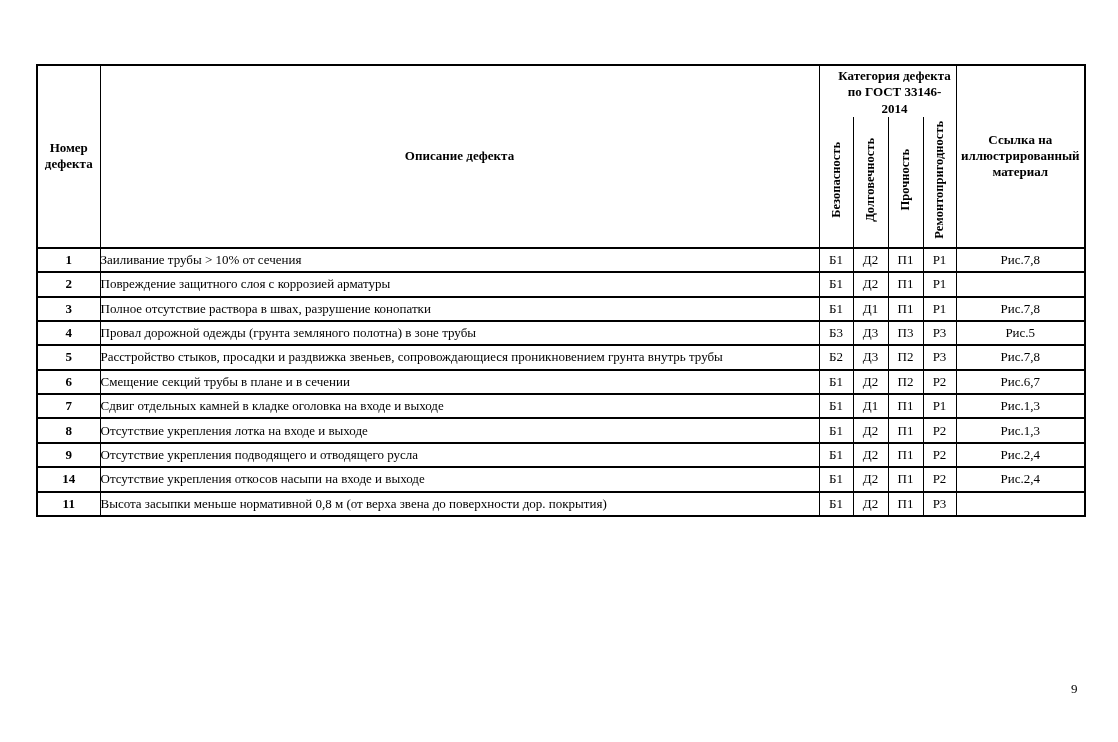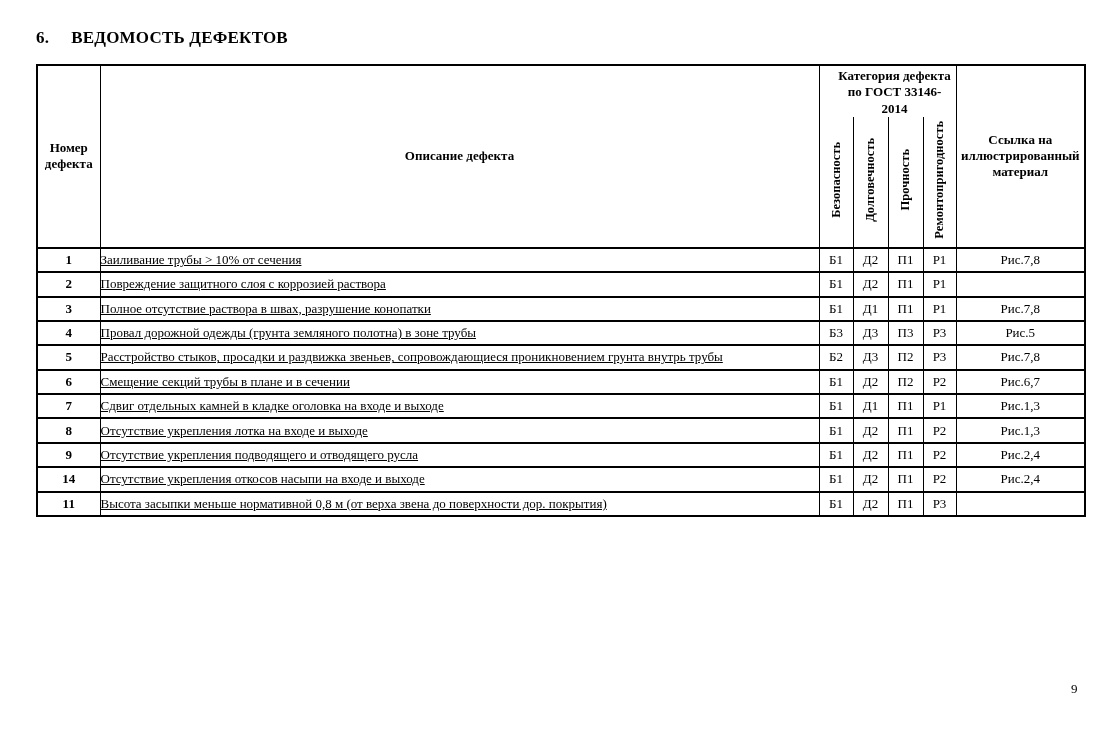--- a/index.html
+++ b/index.html
@@ -84,44 +84,40 @@
   }
   td.num {
     text-align: center;
     font-weight: bold;
   }
   td.desc {
     text-align: left;
     padding-left: 5px;
     padding-right: 4px;
     white-space: nowrap;
-    text-decoration: underline;
   }
   td.cat {
     text-align: center;
   }
   td.ref {
     text-align: center;
     margin-left: 20px;
   }
   .pagenum {
     position: absolute;
     left: 1071px;
     top: 681px;
     font-size: 13px;
   }
 </style>
 </head>
 <body>
 
 <div class="page">
 
-  <div class="title">
-    <span class="sec-num">6.</span><span>ВЕДОМОСТЬ ДЕФЕКТОВ</span>
-  </div>
 
   <table class="defects">
     <colgroup>
       <col style="width:63px">
       <col style="width:719px">
       <col style="width:34px">
       <col style="width:35px">
       <col style="width:35px">
       <col style="width:33px">
       <col style="width:129px">
@@ -145,21 +141,21 @@
         <td class="num">1</td>
         <td class="desc">Заиливание трубы &gt; 10% от сечения</td>
         <td class="cat">Б1</td>
         <td class="cat">Д2</td>
         <td class="cat">П1</td>
         <td class="cat">Р1</td>
         <td class="ref">Рис.7,8</td>
       </tr>
       <tr>
         <td class="num">2</td>
-        <td class="desc">Повреждение защитного слоя с коррозией раствора</td>
+        <td class="desc">Повреждение защитного слоя с коррозией арматуры</td>
         <td class="cat">Б1</td>
         <td class="cat">Д2</td>
         <td class="cat">П1</td>
         <td class="cat">Р1</td>
         <td class="ref"></td>
       </tr>
       <tr>
         <td class="num">3</td>
         <td class="desc">Полное отсутствие раствора в швах, разрушение конопатки</td>
         <td class="cat">Б1</td>

